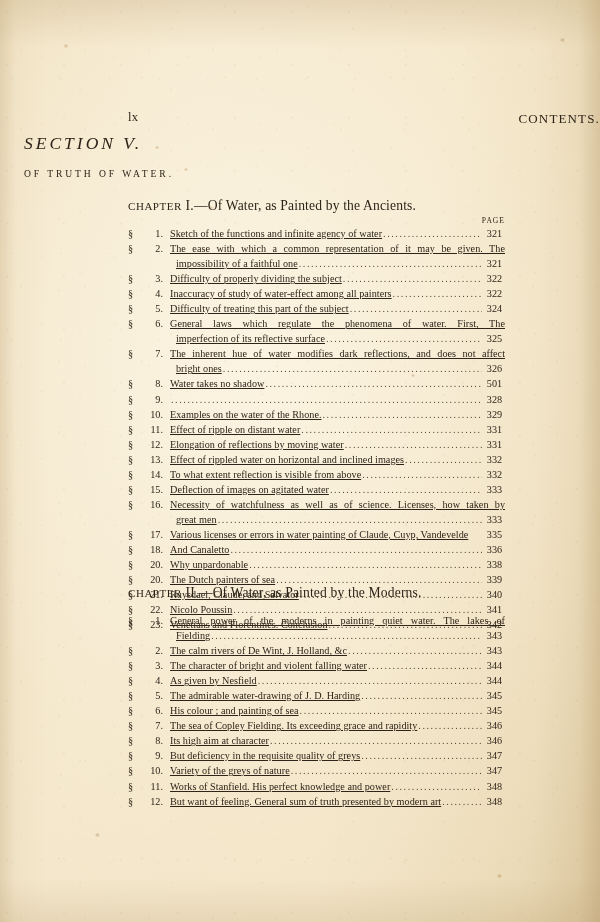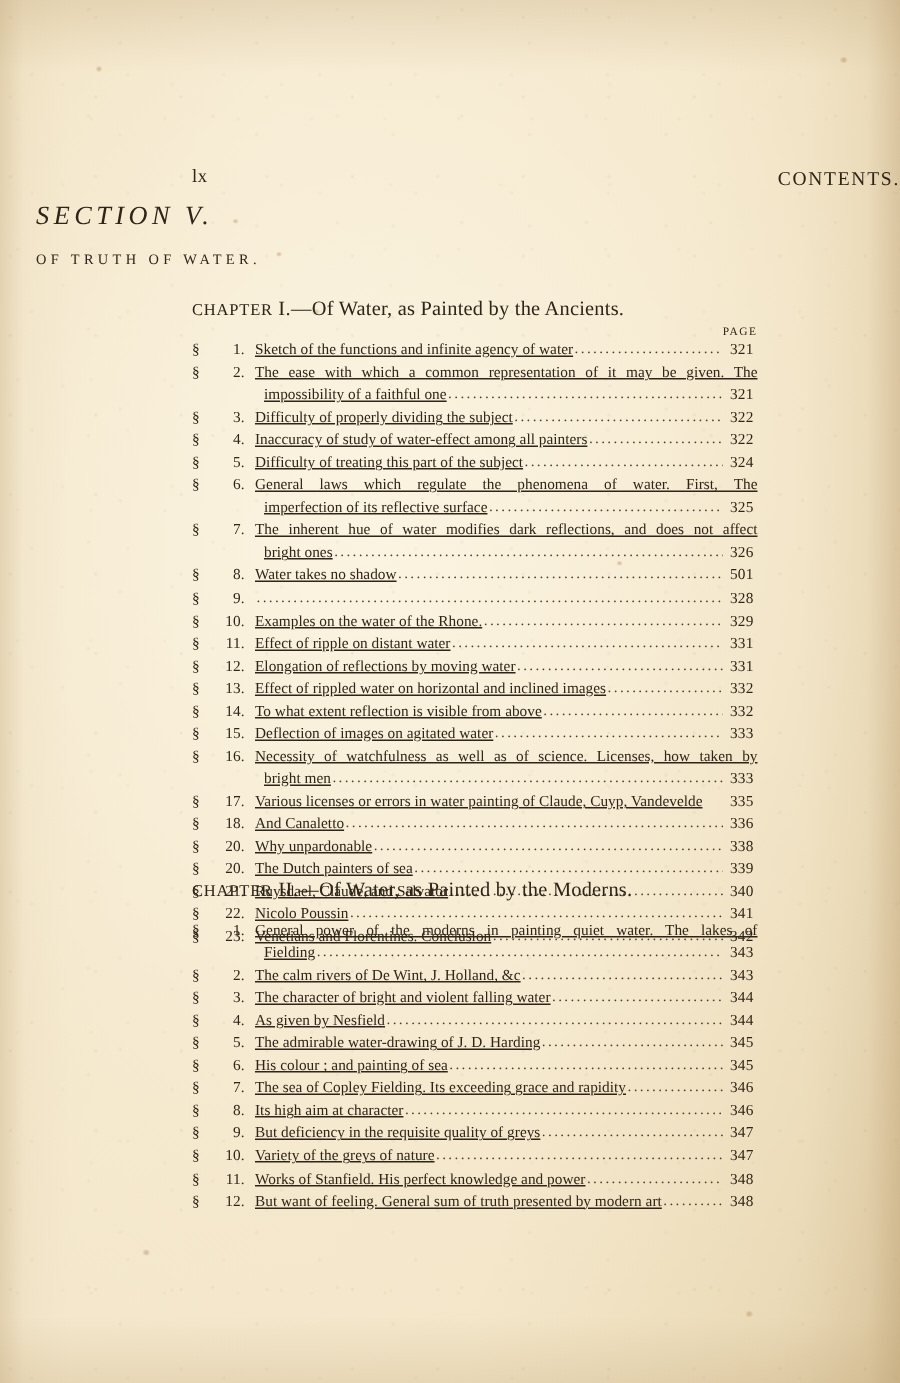--- a/index.html
+++ b/index.html
@@ -394,21 +394,21 @@
         </div>
       </div>
       <div class="entry">
         <div class="eline">
           <span class="sect">§</span>
           <span class="num">16.</span>
           <span class="txt just">Necessity of watchfulness as well as of science.   Licenses, how taken by</span>
         </div>
         <div class="cont">
           <span class="indent"></span>
-          <span class="txt">bright men</span>
+          <span class="txt">great men</span>
           <span class="leader"></span>
           <span class="pg">333</span>
         </div>
       </div>
       <div class="entry">
         <div class="eline">
           <span class="sect">§</span>
           <span class="num">17.</span>
           <span class="txt">Various licenses or errors in water painting of Claude, Cuyp, Vandevelde</span>
           <span class="leader none"></span>

